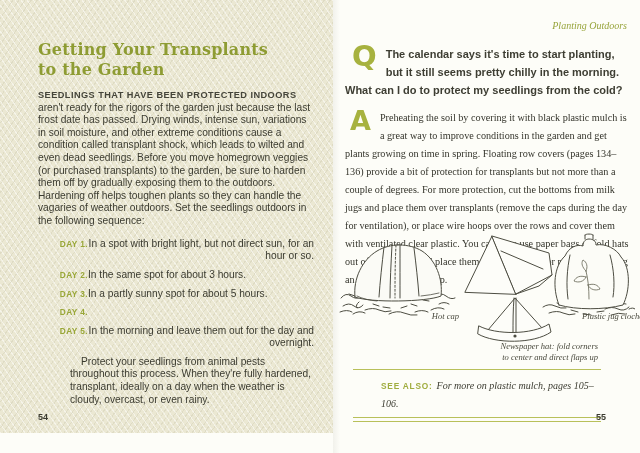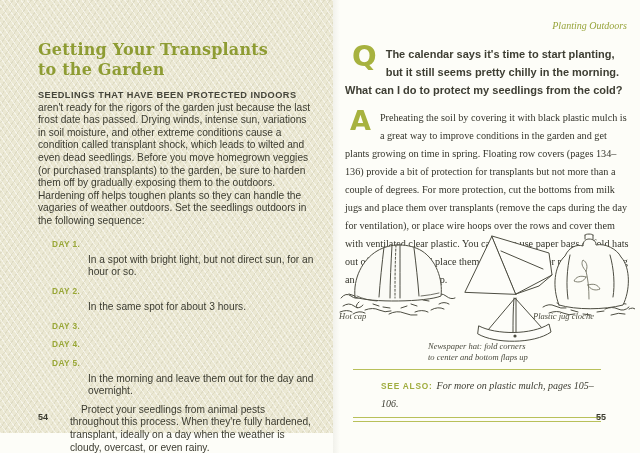--- a/index.html
+++ b/index.html
@@ -14,23 +14,23 @@
       repeating-linear-gradient(55deg, rgba(255,255,255,.5) 0 1px, rgba(0,0,0,0) 1px 5px),
       repeating-linear-gradient(-55deg, rgba(190,186,158,.28) 0 1px, rgba(0,0,0,0) 1px 5px);
   }
   .lp-content{position:absolute;left:38px;top:40px;width:276px;}
   .lp-title{font:700 16px/20px "DejaVu Serif",serif;color:#8e9c33;letter-spacing:.2px;}
   .lp-title span{display:block;}
   .body-sans{font:10.2px/12.6px "Liberation Sans",sans-serif;color:#3b3b30;}
   .lp-intro{margin-top:9px;}
   .lead{font-weight:700;font-size:9.2px;letter-spacing:.45px;color:#45453a;text-align:center;}
   .day-list{margin-top:8px;}
-  .day-row{display:flex;margin:0 0 6px 14px;}
+  .day-row{display:flex;margin:0 0 6px 14px;text-align:right;}
   .day-label{flex:0 0 36px;font:700 8.3px/12.6px "Liberation Sans",sans-serif;color:#99a737;letter-spacing:.4px;}
-  .day-text{font:10.2px/12.6px "Liberation Sans",sans-serif;color:#3b3b30;margin-top:16px;}
+  .day-text{font:10.2px/12.6px "Liberation Sans",sans-serif;color:#3b3b30;}
   .lp-closing{margin-top:4px;text-indent:11px;margin-left:32px;}
   .folio{position:absolute;font:700 9px "Liberation Sans",sans-serif;color:#3b3b30;text-align:center;}
   .folio-left{left:38px;top:412px;}
   .folio-right{left:263px;top:412px;}
 
   
   .page-right{
     position:absolute;left:333px;top:0;width:307px;height:425px;background:#fdfdf8;
   }
   .page-right::before{content:"";position:absolute;left:0;top:0;width:7px;height:453px;
@@ -42,21 +42,21 @@
   .a-block{margin-top:9px;}
   .a-letter{float:left;font:800 27px/24px "DejaVu Sans",sans-serif;color:#a7b23f;margin:2px 9px 0 5px;}
   .a-text{font:10.2px/12.4px "Liberation Serif",serif;text-align:justify;color:#34342b;}
 
   .fig{position:absolute;}
   .fig svg{display:block;width:100%;height:100%;}
   .fig-hotcap{left:6px;top:234px;width:120px;height:90px;}
   .fig-tent{left:126px;top:229px;width:97px;height:76px;}
   .fig-hat{left:138px;top:292px;width:88px;height:56px;}
   .fig-jug{left:208px;top:233px;width:94px;height:88px;}
-  .caption{position:absolute;font:italic 8.5px/10.5px "Liberation Serif",serif;color:#4a4a3e;text-align:left;}
+  .caption{position:absolute;font:italic 8.5px/10.5px "Liberation Serif",serif;color:#4a4a3e;text-align:right;}
   .cap-hotcap{left:6px;top:311px;width:120px;}
   .cap-jug{left:200px;top:311px;width:110px;}
   .cap-hat{left:95px;top:341px;width:170px;}
   .cap-hat span{display:block;}
 
   .see-also{position:absolute;left:20px;top:369px;width:248px;}
   .sa-rule-top{border-top:1.5px solid #b8c05a;}
   .sa-body{padding:5px 0 6px 28px;}
   .sa-label{font:700 8.3px "Liberation Sans",sans-serif;color:#a0ad3f;letter-spacing:.8px;}
   .sa-text{font:italic 10px "Liberation Serif",serif;color:#3c3c31;}
@@ -81,20 +81,21 @@
         <div class="day-row">
           <span class="day-label">DAY 1.</span>
           <span class="day-text">In a spot with bright light, but not direct sun, for an hour or so.</span>
         </div>
         <div class="day-row">
           <span class="day-label">DAY 2.</span>
           <span class="day-text">In the same spot for about 3 hours.</span>
         </div>
         <div class="day-row">
           <span class="day-label">DAY 3.</span>
+          <span class="day-text">In a partly sunny spot for about 5 hours.</span>
         </div>
         <div class="day-row">
           <span class="day-label">DAY 4.</span>
         </div>
         <div class="day-row">
           <span class="day-label">DAY 5.</span>
           <span class="day-text">In the morning and leave them out for the day and overnight.</span>
         </div>
       </div>
 
@@ -150,21 +151,21 @@
           <path d="M17,38 L44,6 L71,36" fill="#fdfdf9"></path>
           <path d="M43,6 C42,18 42,30 42,42"></path>
           <path d="M45,6 C45,18 45,30 45,42"></path>
           <path d="M8,34 C25,43 61,43 78,32 L80,40 C63,52 24,52 7,42 Z" fill="#fdfdf9"></path>
           <circle cx="44" cy="44" r="1.6" fill="#4d4d42" stroke="none"></circle>
         </g>
       </svg>
     </div>
     <div class="caption cap-hat">
       <span>Newspaper hat: fold corners</span>
-      <span>to center and bottom flaps up</span>
+      <span>to center and direct flaps up</span>
     </div>
 
     <div class="fig fig-jug">
       <svg viewBox="0 0 94 88">
         <g class="lineart">
           <path d="M2,74 q6,-4 12,-1 t11,2 M8,80 q8,-3 14,0 t12,1 M30,77 l7,2 M42,81 l8,1 M56,79 l7,-1 M64,76 q7,-3 13,0 t11,-2 M70,82 q8,-3 14,-1 M16,70 l6,2 M78,70 l7,1 M88,76 q4,-2 6,0"></path>
           <path d="M18,72 C11,54 13,33 24,23 C28,14 36,11 42,13 C42,8 45,6 48,6 C52,6 55,8 55,12 C64,10 76,16 80,24 C90,35 89,58 82,72 C63,77 35,77 18,72 Z" fill="#fcfcf7"></path>
           <path d="M44,6 L44,2 M52,6 L52,2 M44,2 C44,.6 52,.6 52,2"></path>
           <path d="M29,22 C26,36 25,52 27,66"></path>
           <path d="M69,22 C73,36 74,52 72,64"></path>

